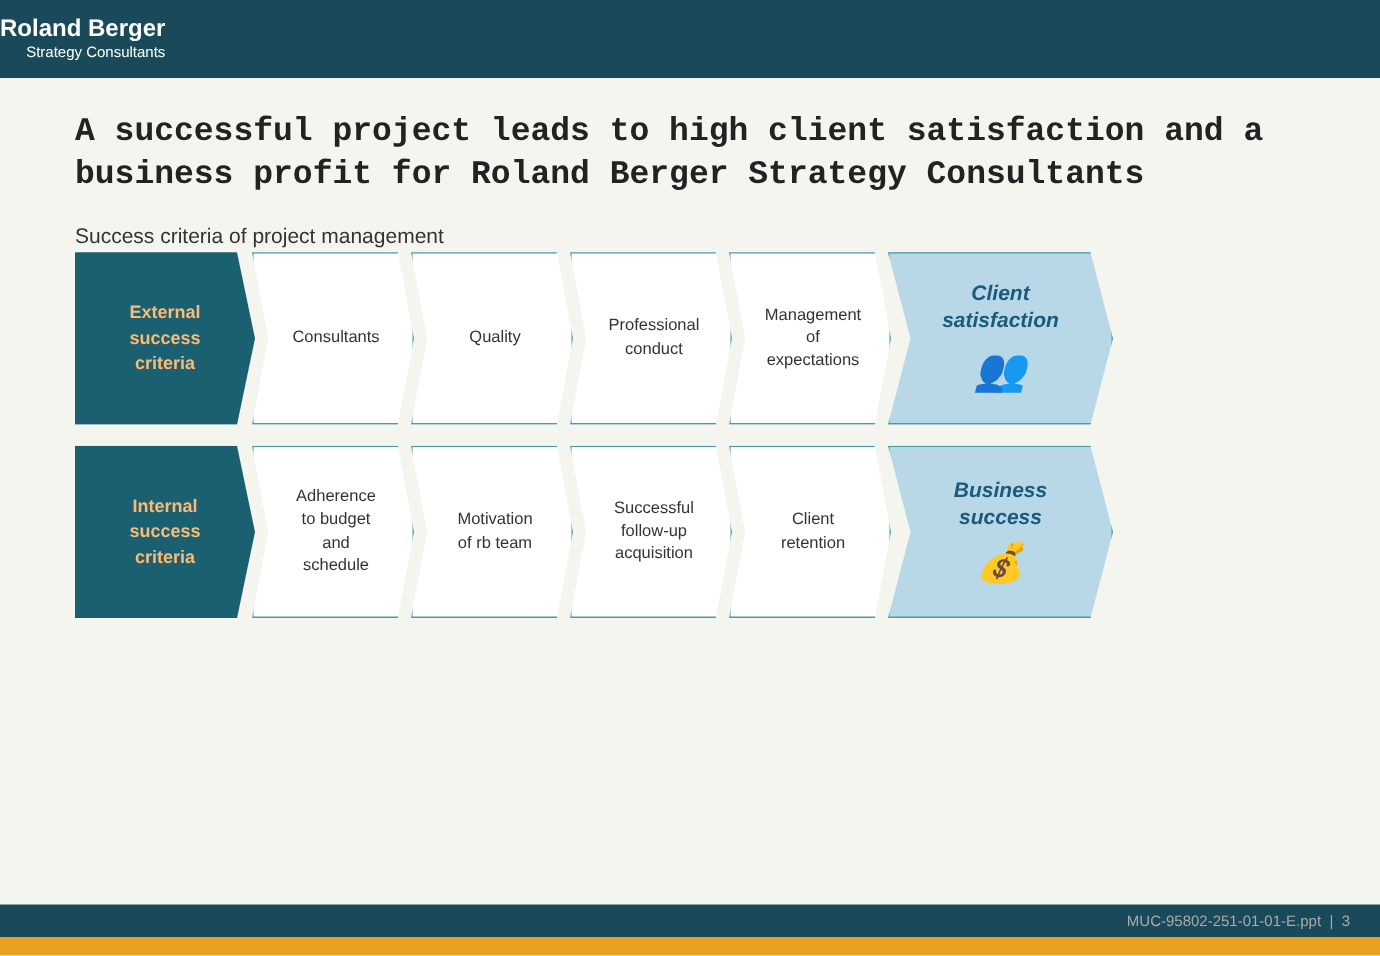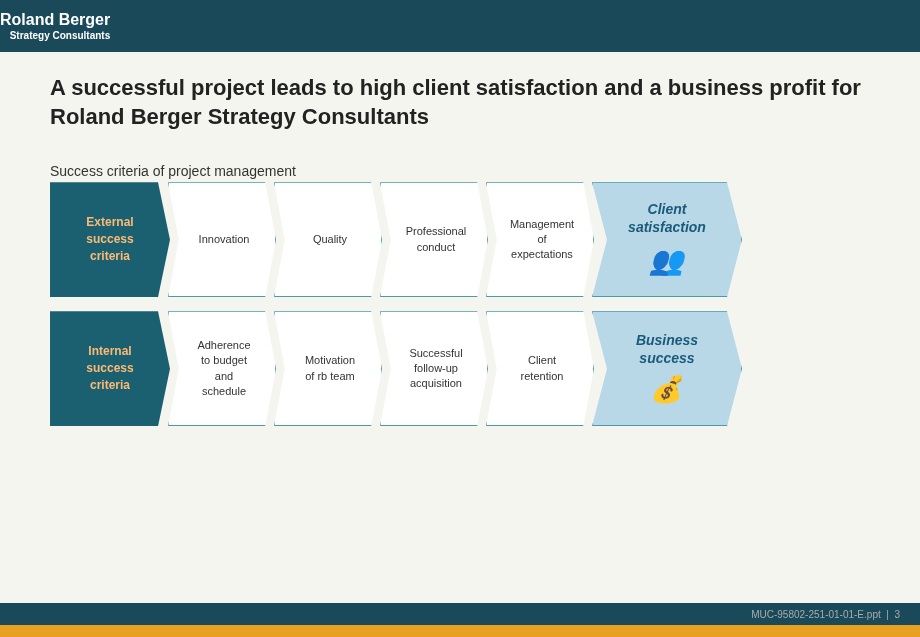--- a/index.html
+++ b/index.html
@@ -24,35 +24,36 @@
 
     .logo-text {
       color: white;
       font-size: 16px;
       font-weight: bold;
       text-align: right;
       line-height: 1.2;
     }
     .logo-text .strategy {
       font-size: 10px;
-      font-weight: bold;
+      font-weight: normal;
     }
 
     
     .main-content {
       padding: 22px 50px 10px 50px;
       background: #f5f5f0;
     }
 
     .main-title {
       font-size: 22px;
       font-weight: bold;
       color: #222;
       line-height: 1.3;
-      margin-bottom: 32px;
+      margin-bottom: 18px;
+      font-family: Liberation Mono, monospace;
     }
 
     .subtitle {
       font-size: 14px;
       color: #333;
       margin-bottom: 3px;
     }
 
     
     .diagram {
@@ -181,21 +182,21 @@
 </div>
 
 <div class="main-content">
   <div class="main-title">A successful project leads to high client satisfaction and a business profit for Roland Berger Strategy Consultants</div>
   <div class="subtitle">Success criteria of project management</div>
 
   <div class="diagram">
 
     <div class="criteria-row">
       <div class="label-box">External<br>success<br>criteria</div>
-      <div class="chevron-box w2">Innovation</div>
+      <div class="chevron-box w2">Consultants</div>
       <div class="chevron-box w2">Quality</div>
       <div class="chevron-box w2">Professional<br>conduct</div>
       <div class="chevron-box w2">Management<br>of<br>expectations</div>
       <div class="result-box wresult">
         <div><em>Client<br>satisfaction</em></div>
         <div class="icon-people">👥</div>
       </div>
     </div>
 
     <div class="criteria-row">

